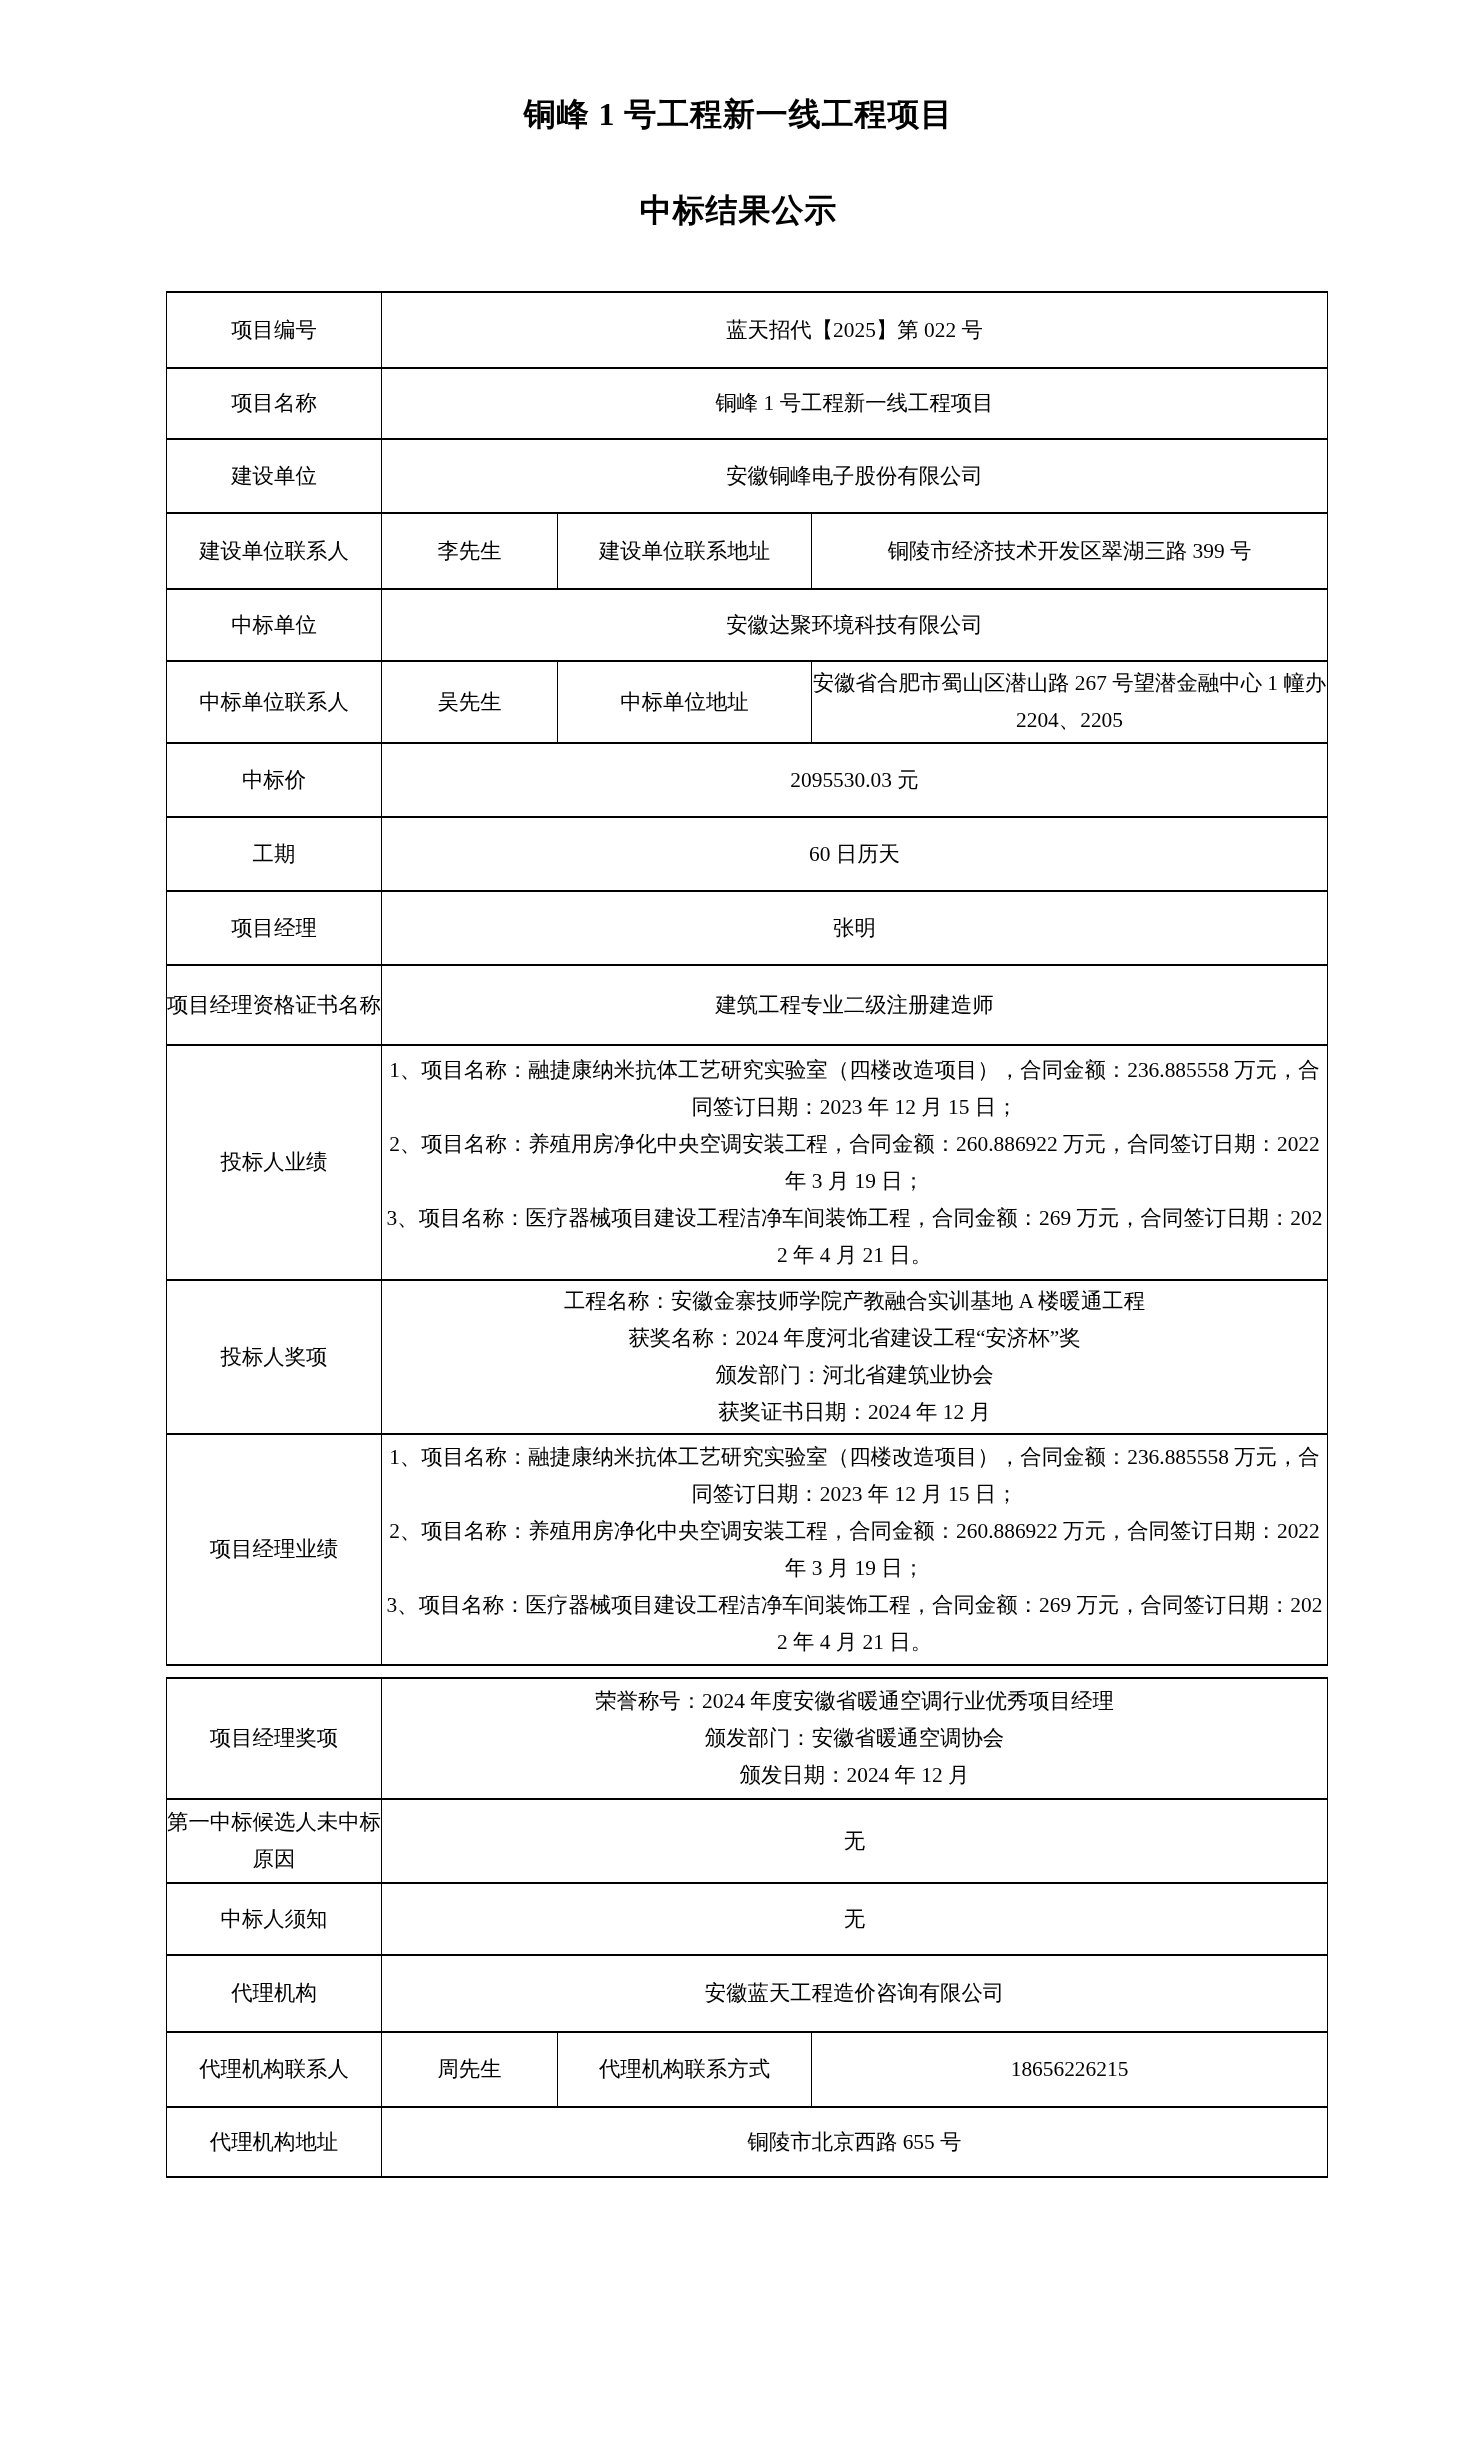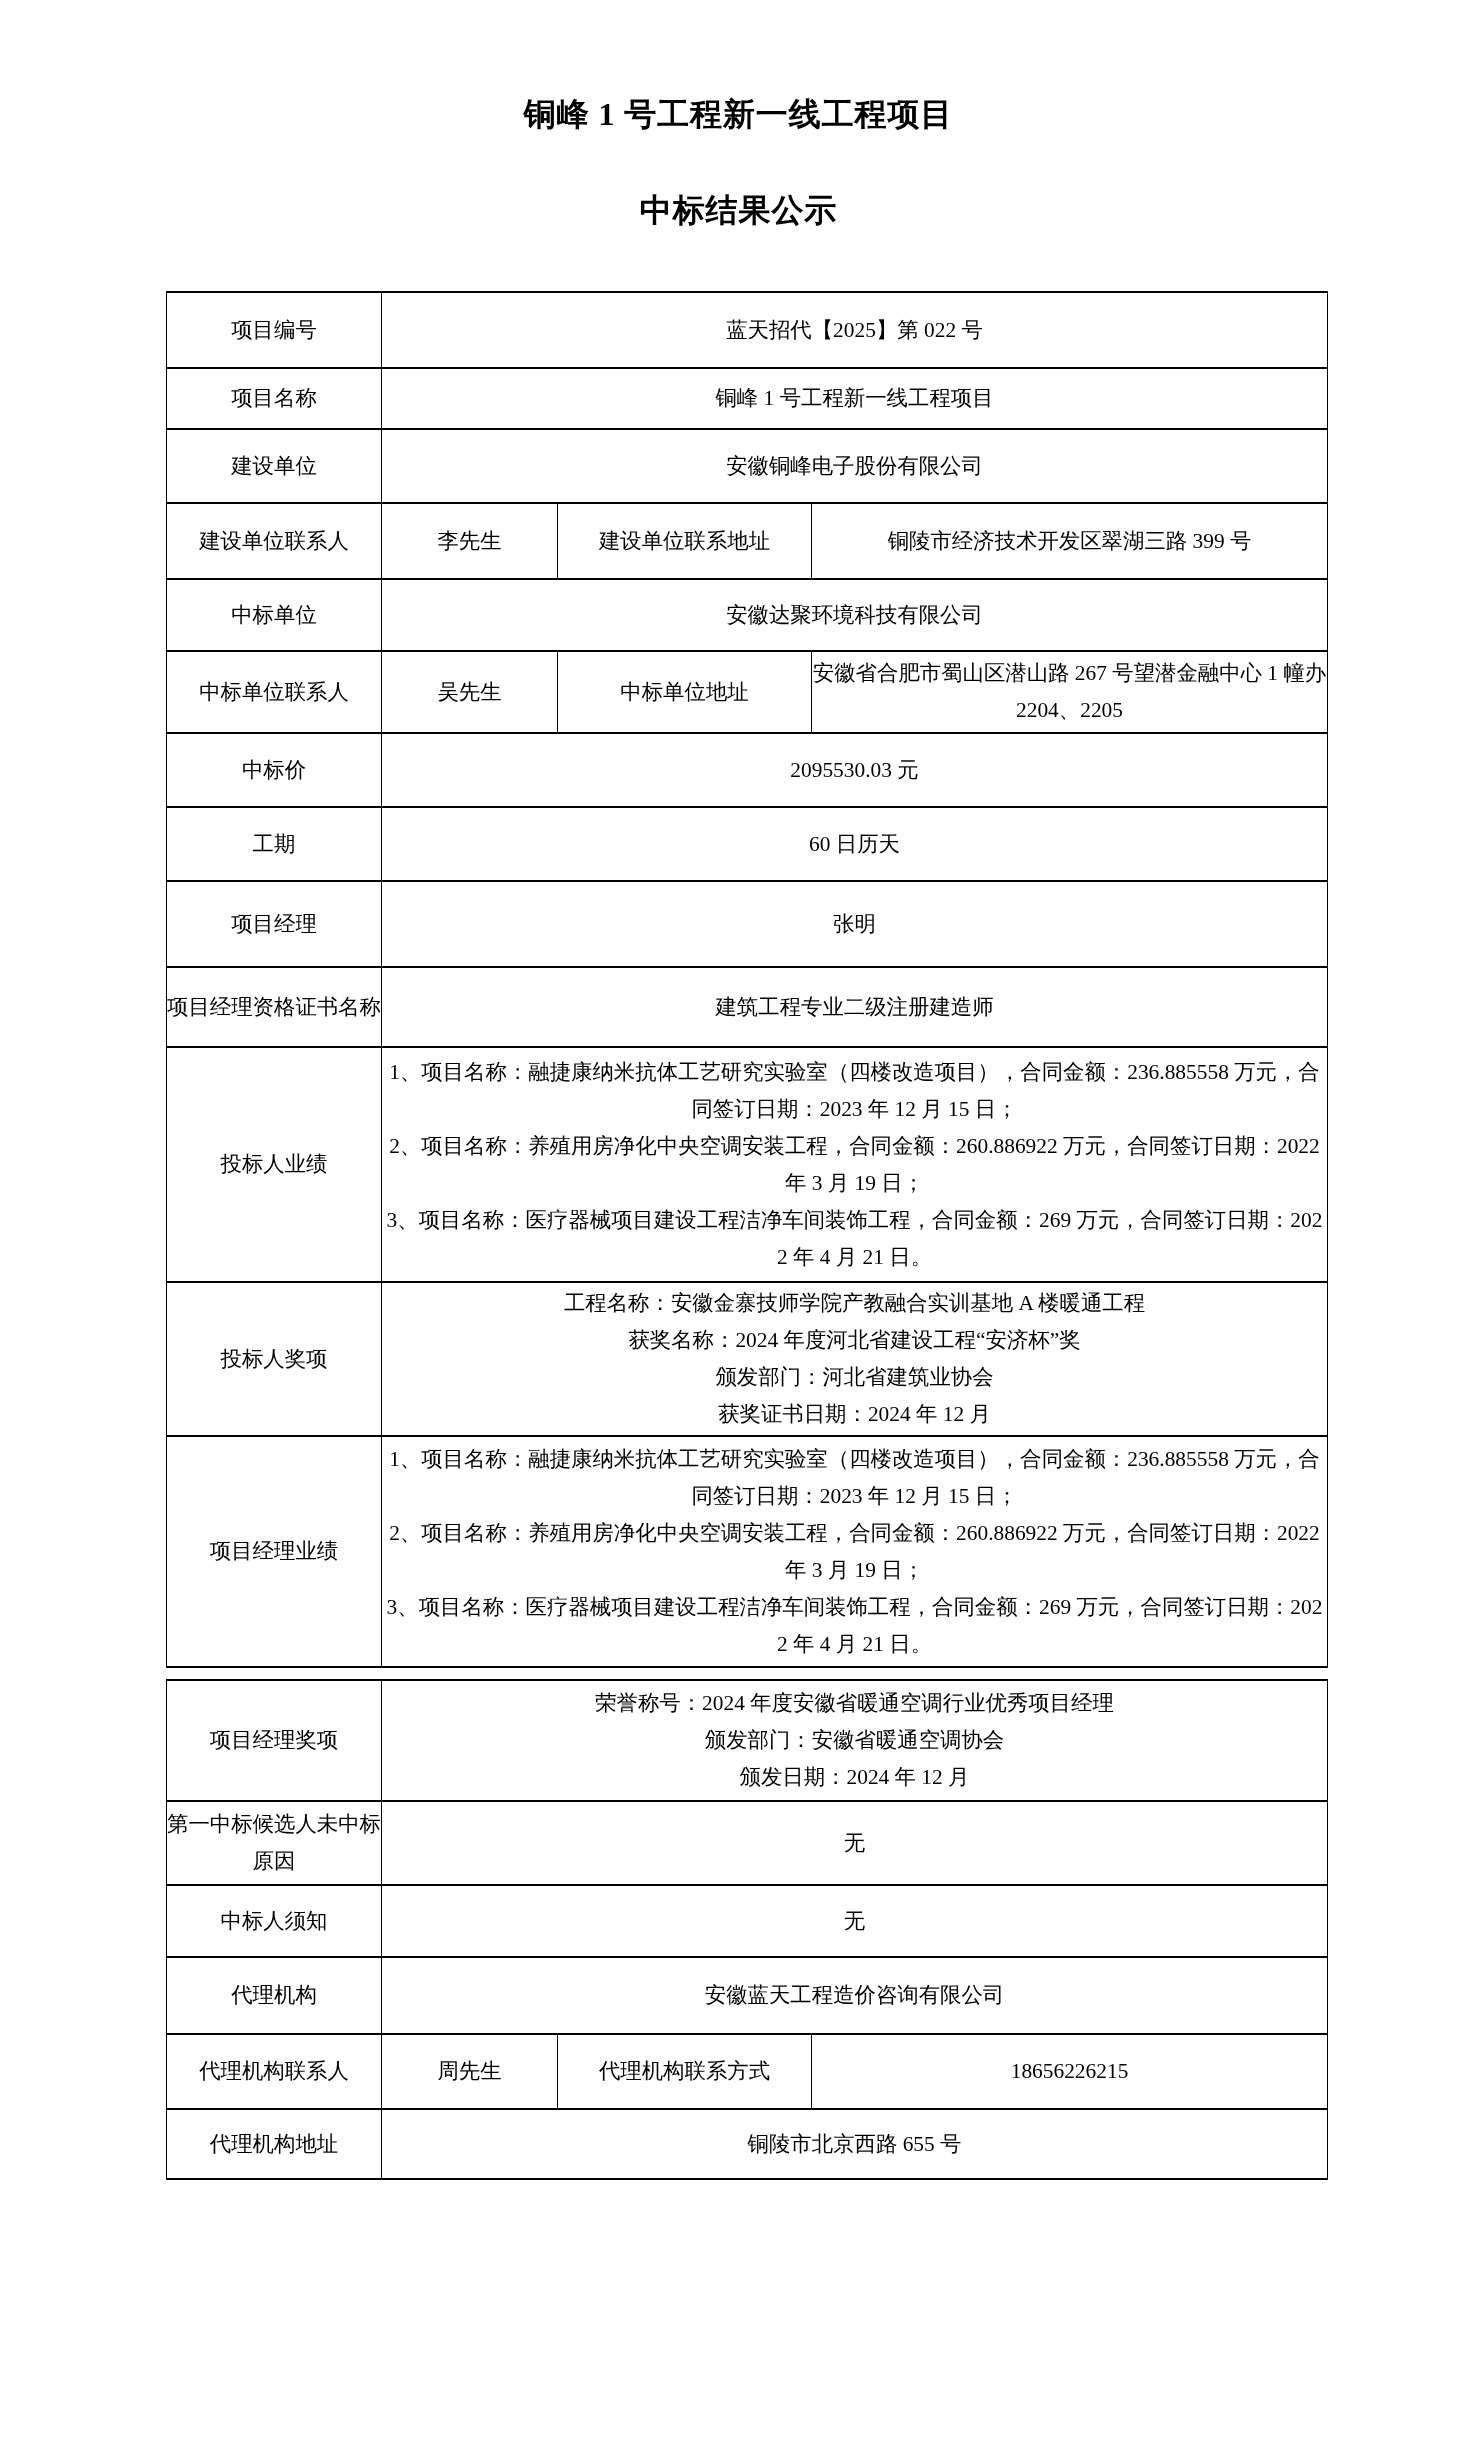--- a/index.html
+++ b/index.html
@@ -71,21 +71,21 @@
       <col style="width:215px">
         <col style="width:176px">
         <col style="width:254px">
         <col style="width:516px">
     </colgroup>
     <tbody>
         <tr style="height:76px">
       <td class="lab">项目编号</td>
       <td class="vcenter" colspan="3">蓝天招代【2025】第 022 号</td>
     </tr>
-    <tr style="height:61px">
+    <tr style="height:71px">
       <td class="lab">项目名称</td>
       <td class="vcenter" colspan="3">铜峰 1 号工程新一线工程项目</td>
     </tr>
     <tr style="height:74px">
       <td class="lab">建设单位</td>
       <td class="vcenter" colspan="3">安徽铜峰电子股份有限公司</td>
     </tr>
     <tr style="height:76px">
       <td class="lab">建设单位联系人</td>
       <td class="vcenter">李先生</td>
@@ -103,21 +103,21 @@
       <td class="vleft">安徽省合肥市蜀山区潜山路 267 号望潜金融中心 1 幢办 2204、2205</td>
     </tr>
     <tr style="height:74px">
       <td class="lab">中标价</td>
       <td class="vcenter" colspan="3">2095530.03 元</td>
     </tr>
     <tr style="height:74px">
       <td class="lab">工期</td>
       <td class="vcenter" colspan="3">60 日历天</td>
     </tr>
-    <tr style="height:86px">
+    <tr style="height:74px">
       <td class="lab">项目经理</td>
       <td class="vcenter" colspan="3">张明</td>
     </tr>
     <tr style="height:80px">
       <td class="lab">项目经理资格证书名称</td>
       <td class="vcenter" colspan="3">建筑工程专业二级注册建造师</td>
     </tr>
     <tr style="height:235px">
       <td class="lab">投标人业绩</td>
       <td class="vml" colspan="3">

